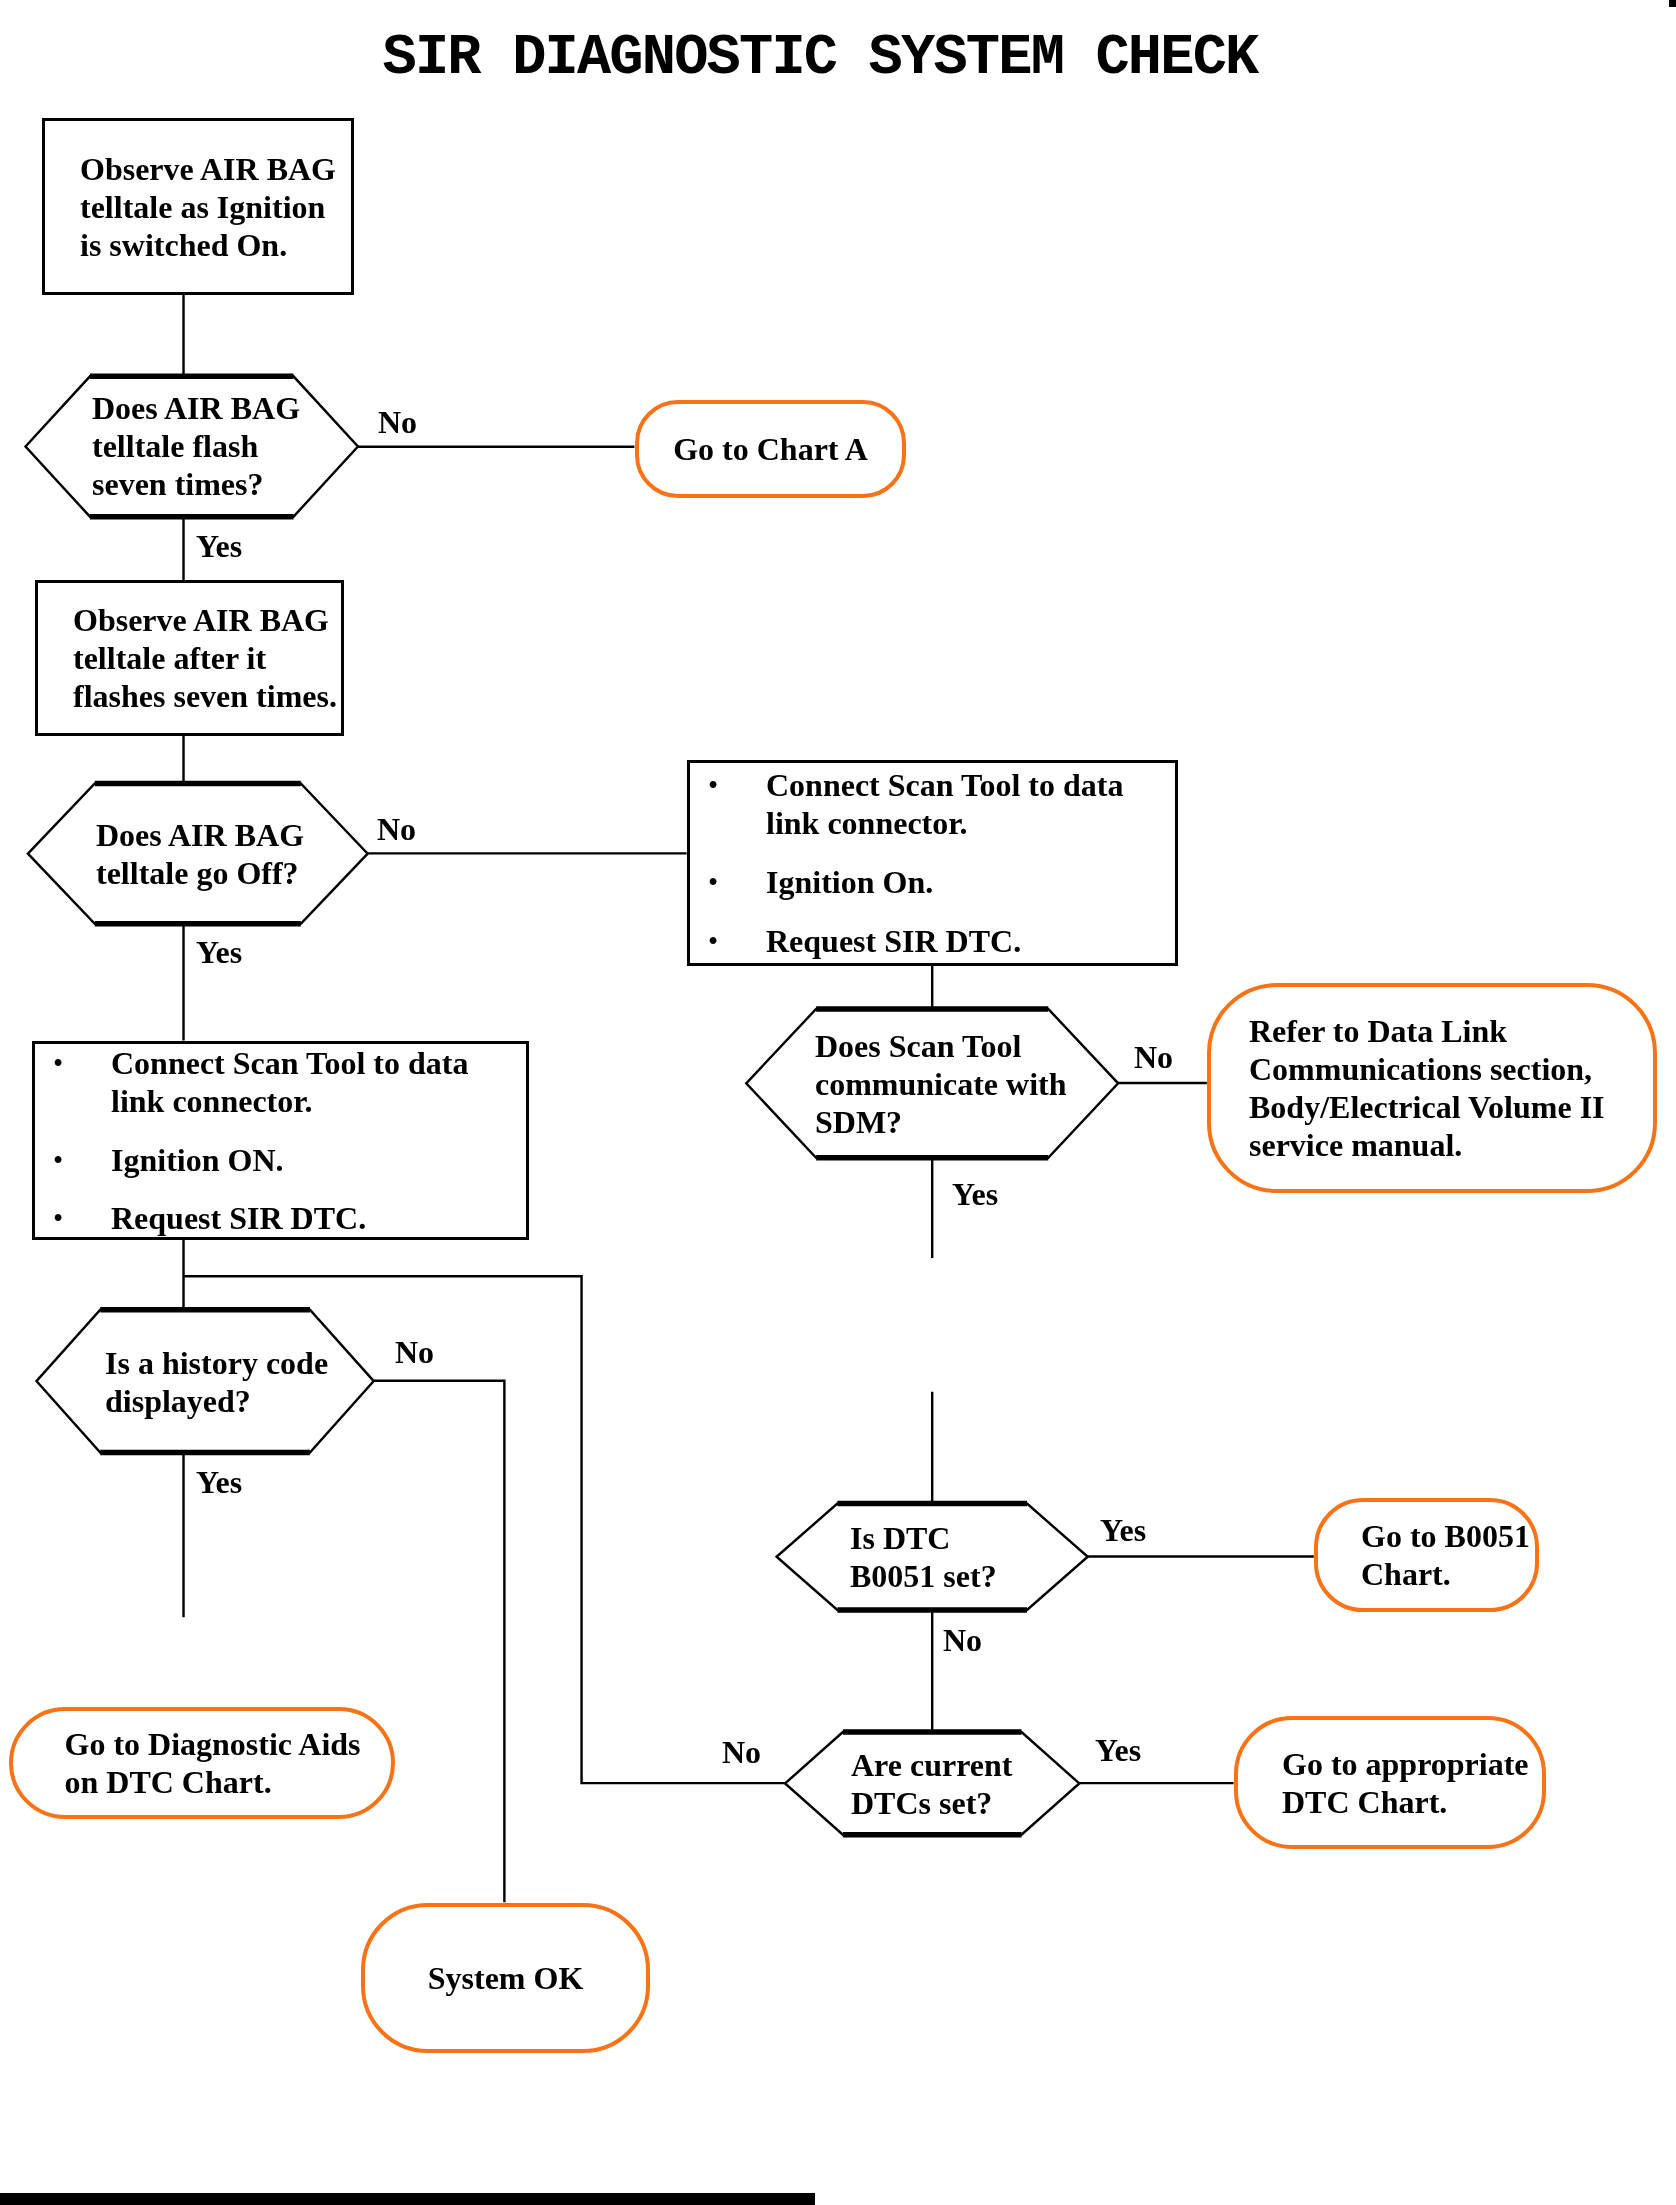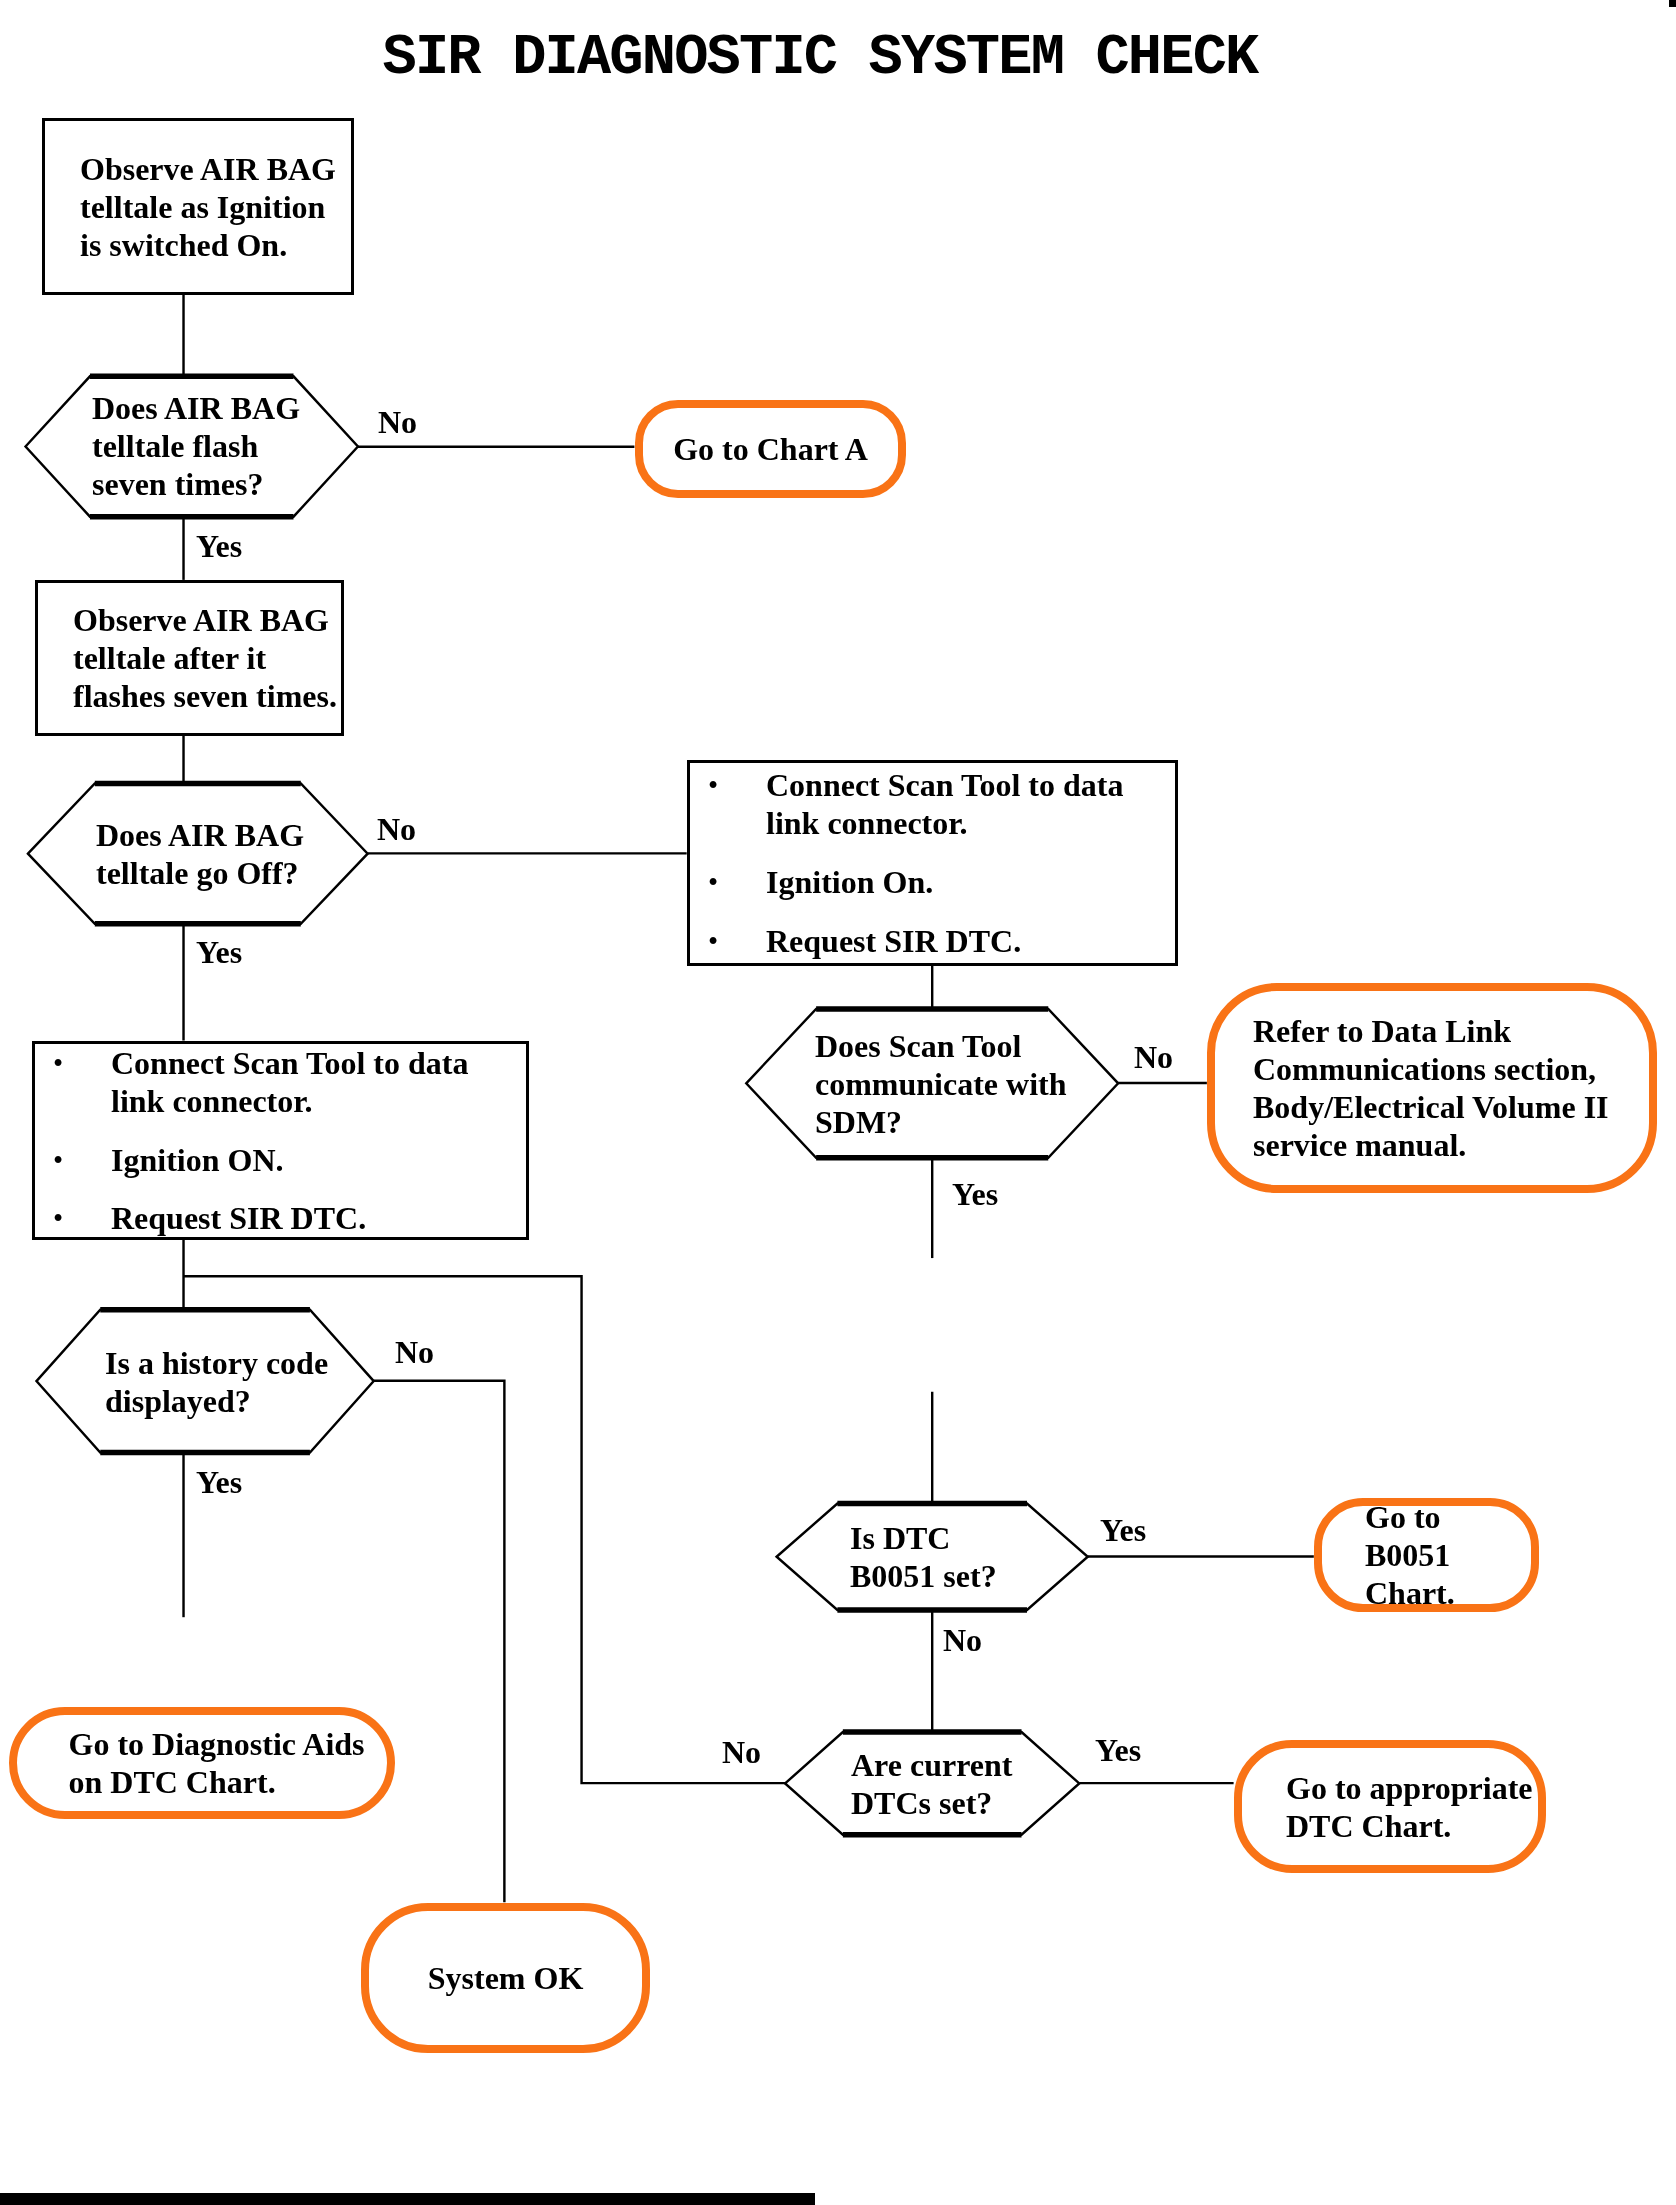--- a/index.html
+++ b/index.html
@@ -27,21 +27,21 @@
     position: absolute;
     border: 3.6px solid #000;
     background: #fff;
     box-sizing: border-box;
     display: flex;
     flex-direction: column;
     justify-content: center;
   }
   .stadium {
     position: absolute;
-    border: 8px solid #f97316;
+    border: 4px solid #f97316;
     background: #fff;
     box-sizing: border-box;
     display: flex;
     flex-direction: column;
     justify-content: center;
   }
   .node-text, .rect-node .txt, .stadium .txt {
     white-space: pre-line;
     font-size: 32px;
     line-height: 38px;
@@ -187,21 +187,21 @@
   <div class="stadium" style="left:8.5px; top:1707px; width:386px; height:112px; border-radius:56px; padding-left:52px;">
     <div class="txt">Go to Diagnostic Aids
 on DTC Chart.</div>
   </div>
 
   <div class="stadium" style="left:1314px; top:1498px; width:225px; height:114px; border-radius:49px; padding-left:43px;justify-content:center;">
     <div class="txt">Go to B0051
 Chart.</div>
   </div>
 
-  <div class="stadium" style="left:1234px; top:1716px; width:312px; height:133px; border-radius:58px; padding-left:44px;margin-top:24px;">
+  <div class="stadium" style="left:1234px; top:1716px; width:312px; height:133px; border-radius:58px; padding-left:44px;">
     <div class="txt">Go to appropriate
 DTC Chart.</div>
   </div>
 
   <div class="stadium centered" style="left:361px; top:1903px; width:289px; height:150px; border-radius:67px;">
     <div class="txt">System OK</div>
   </div>
 
   <div class="edge-label" style="left:378px; top:406px;">No</div>
   <div class="edge-label" style="left:196px; top:530px;">Yes</div>

